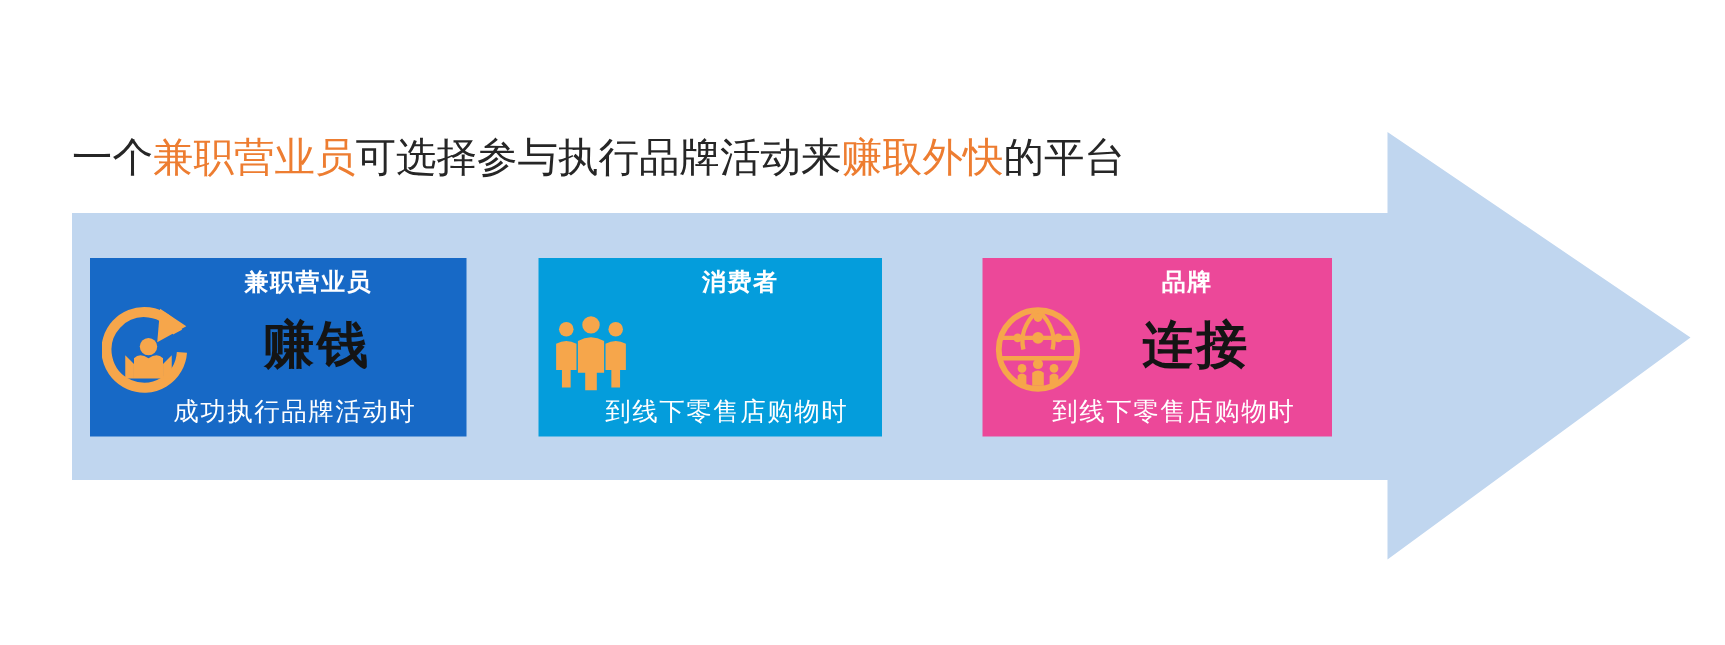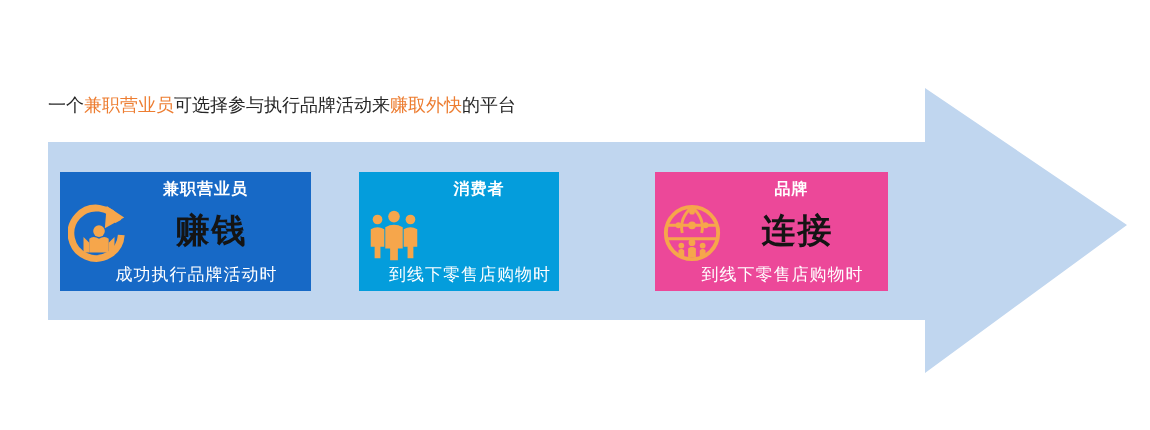--- a/index.html
+++ b/index.html
@@ -17,21 +17,21 @@
     position: relative;
     width: 1150px;
     height: 430px;
   }
 
   
   #title {
     position: absolute;
     left: 48px;
     top: 88px;
-    font-size: 18px;
+    font-size: 27px;
     line-height: 34px;
     color: #262626;
     white-space: nowrap;
     letter-spacing: 0px;
   }
   #title .hl {
     color: #ED7D31;
   }
 
   
@@ -46,21 +46,21 @@
 
   
   .card {
     position: absolute;
     top: 172px;
     height: 119px;
     box-sizing: border-box;
     overflow: hidden;
   }
   #card-0 { left: 60px;  width: 251px; background: #1769C6; }
-  #card-1 { left: 359px; width: 200px; background: #049DDC; }
+  #card-1 { left: 359px; width: 229px; background: #049DDC; }
   #card-2 { left: 655px; width: 233px; background: #ec4899; }
 
   .card-header {
     position: absolute;
     top: 6px;
     left: 0;
     right: 0;
     text-align: center;
     padding-left: 40px;
     box-sizing: border-box;

